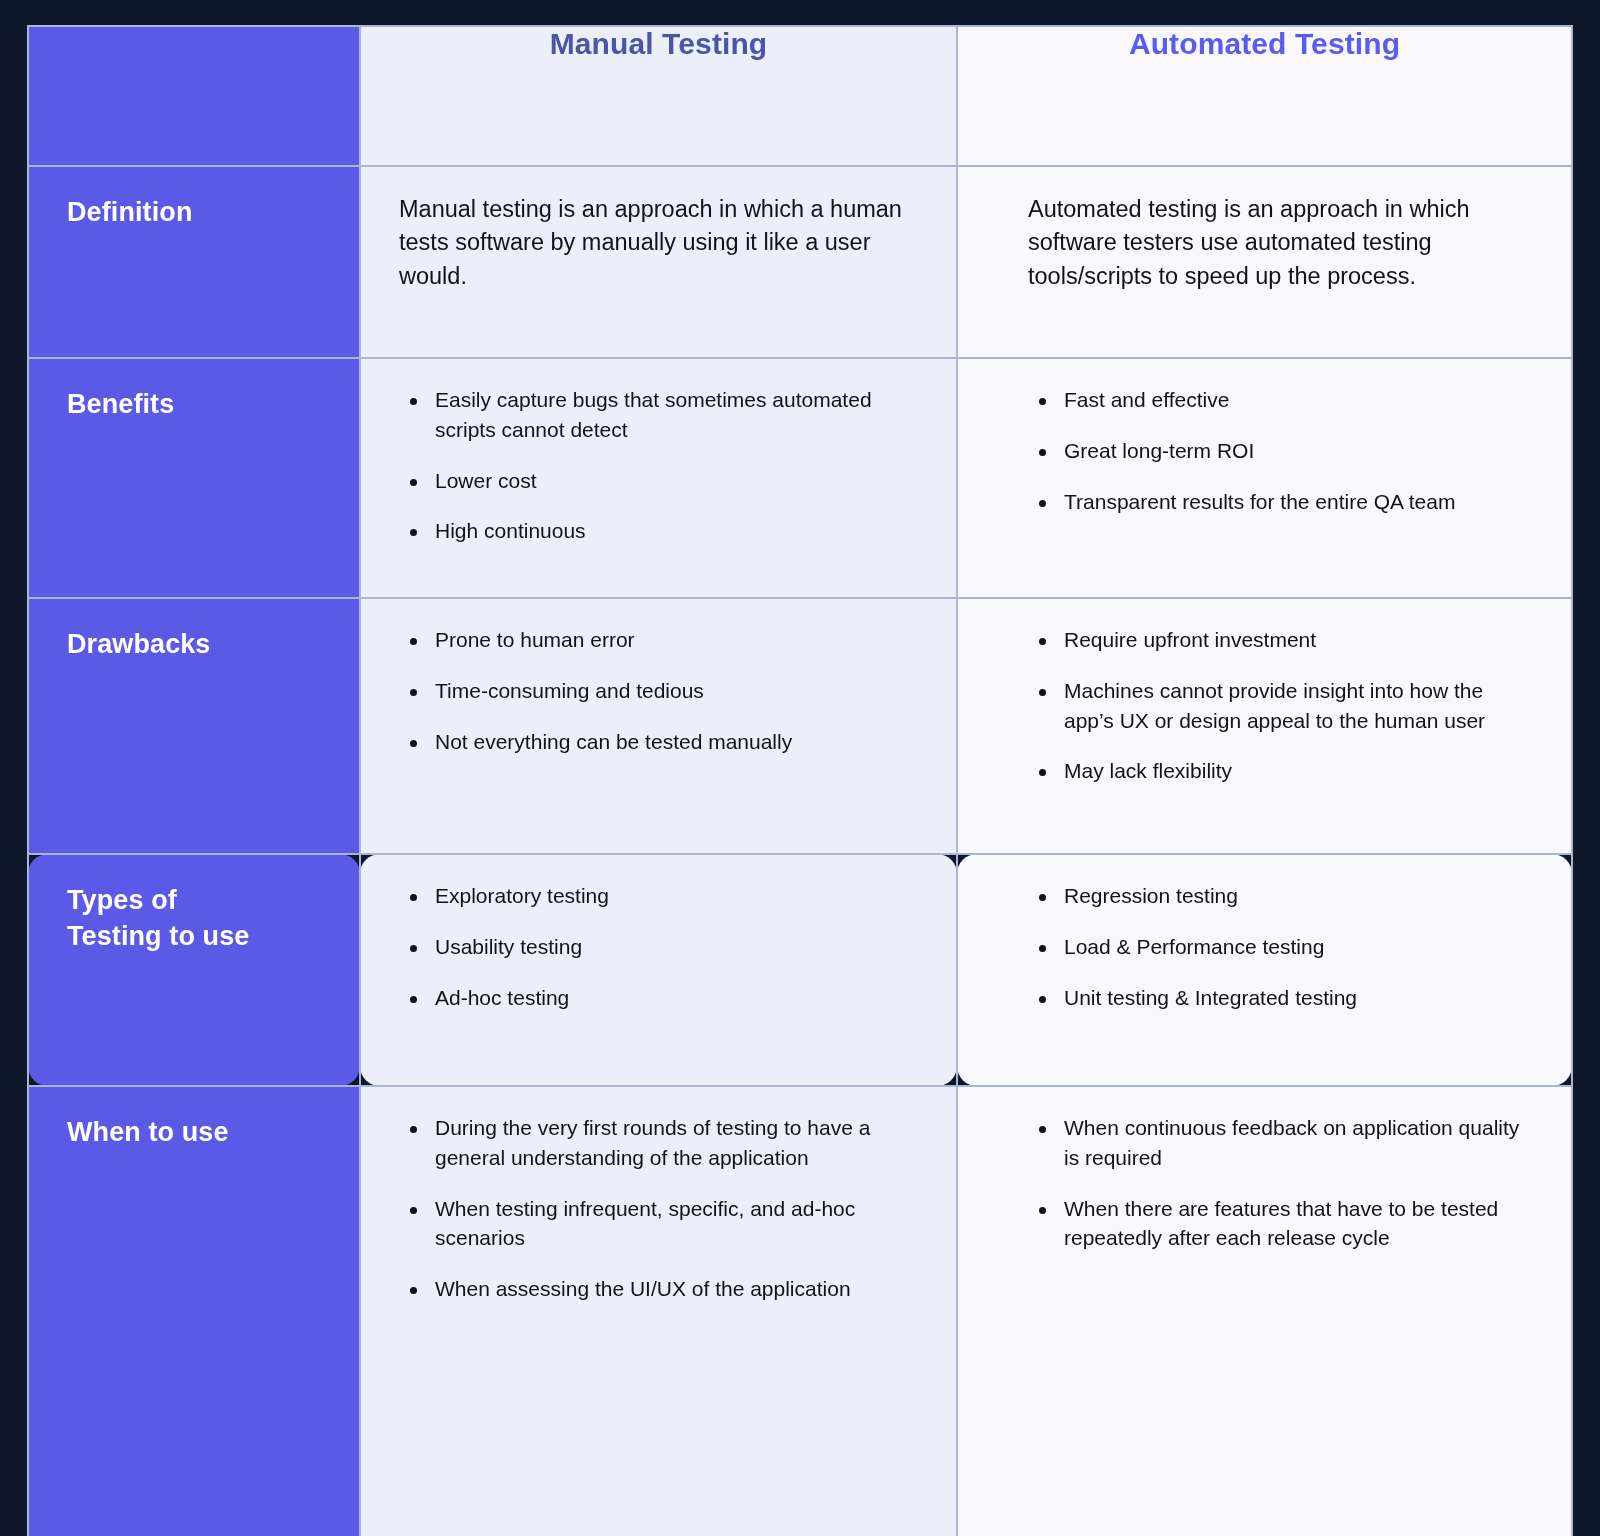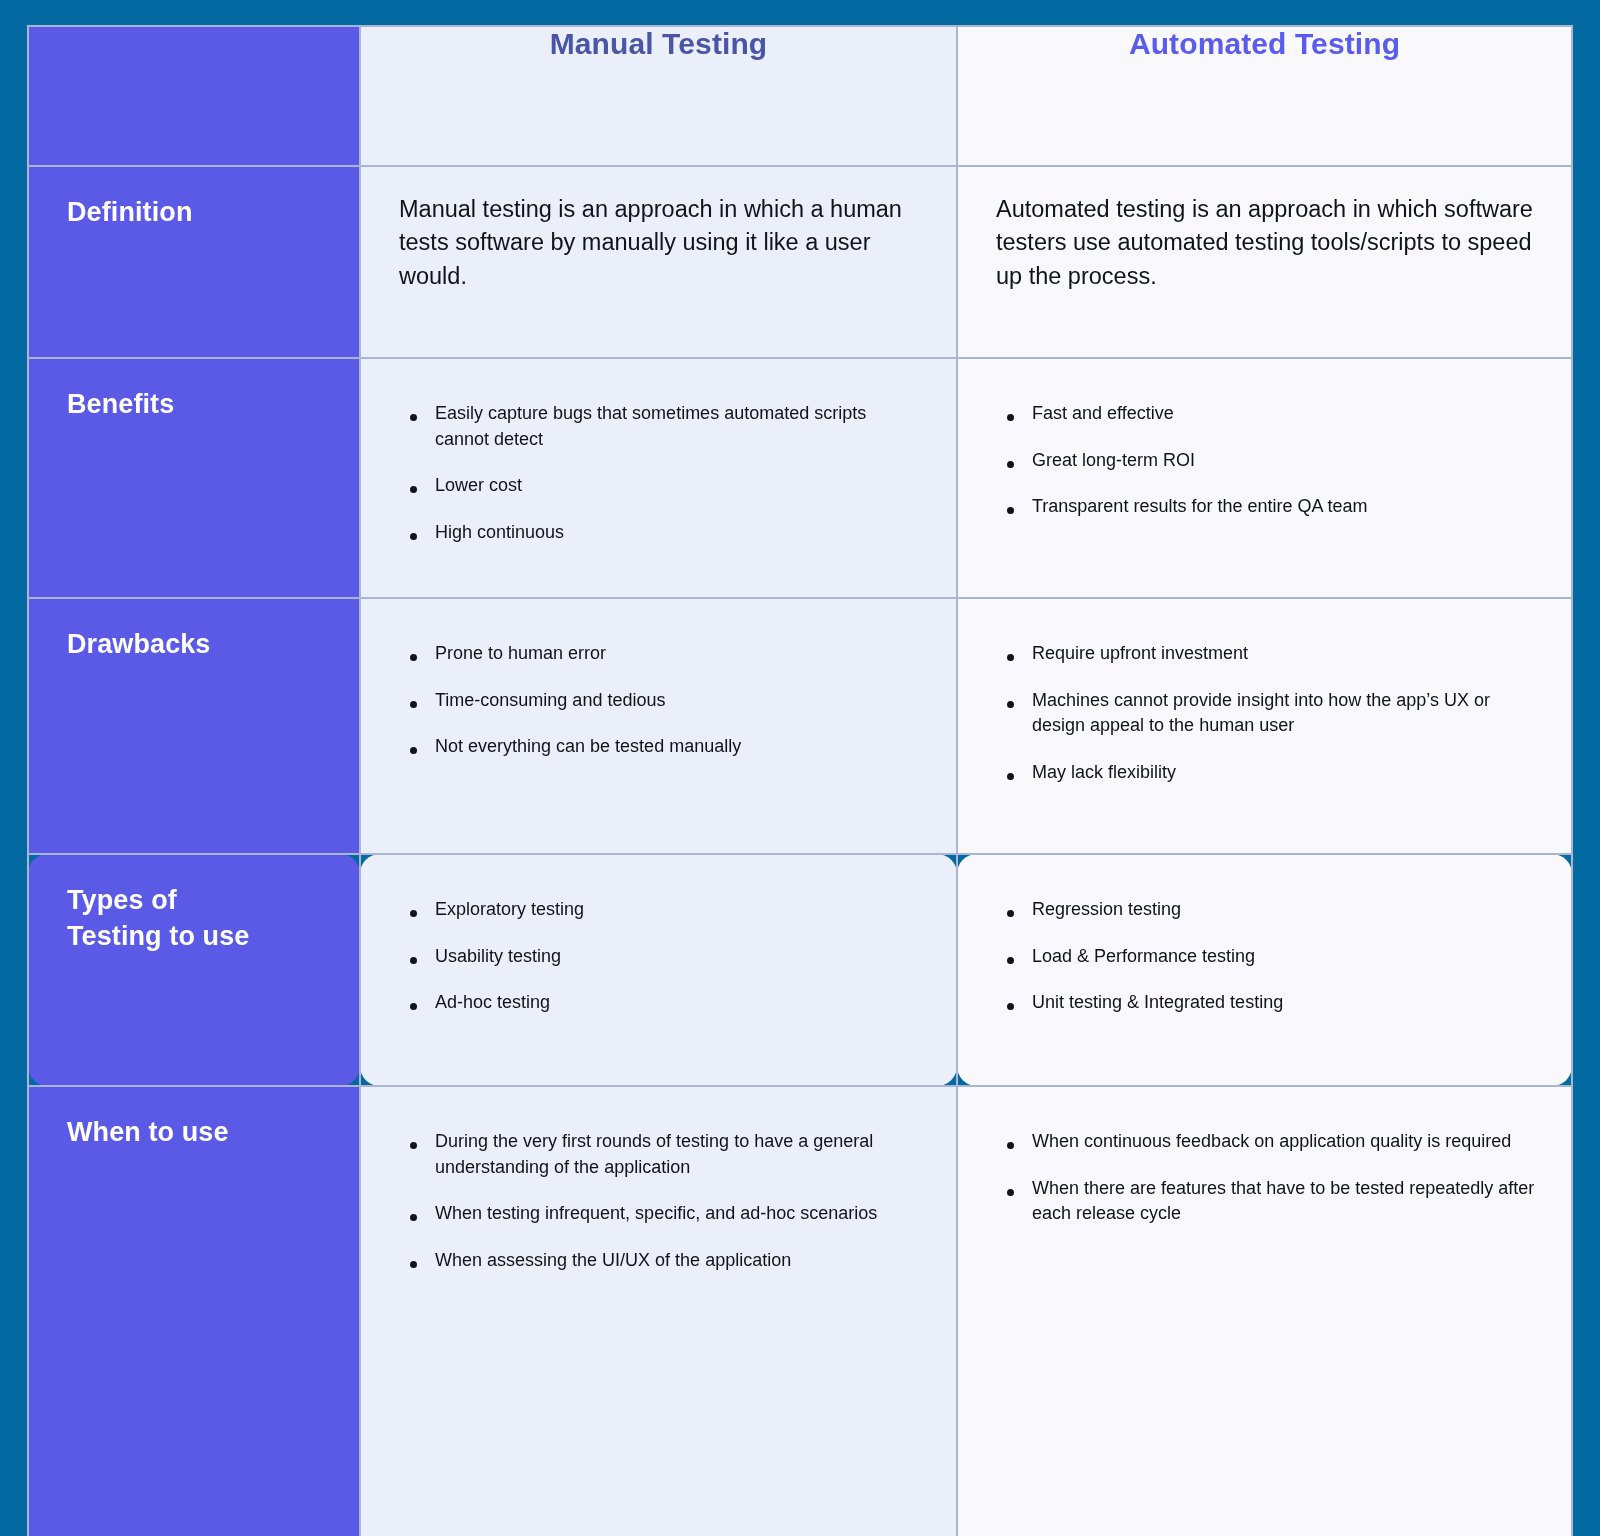--- a/index.html
+++ b/index.html
@@ -8,21 +8,21 @@
     width: 1600px;
     height: 1536px;
     background: #ffffff;
     font-family: "Liberation Sans", sans-serif;
     -webkit-font-smoothing: antialiased;
   }
 
   .page {
     width: 1600px;
     height: 1536px;
-    background: #0369a1;
+    background: #0f172a;
     padding: 25px 28px 26px 27px;
   }
 
   .compare-table {
     width: 100%;
     height: 100%;
     border-collapse: collapse;
     table-layout: fixed;
     border: 2px solid #aab4d4;
   }
@@ -72,46 +72,46 @@
     letter-spacing: 0.1px;
   }
 
   
   .body-manual {
     background: #ebeff9;
   }
 
   .body-auto {
     background: #f8f8fd;
+    padding-left: 32px;
   }
 
   .cell-pad {
     padding: 26px 34px 26px 38px;
   }
 
   .para {
     font-size: 23.5px;
     line-height: 1.42;
     color: #11131a;
   }
 
   ul.bullets {
     list-style: none;
     padding: 0;
     margin: 0;
   }
 
   ul.bullets li {
     position: relative;
-    font-size: 18px;
+    font-size: 21px;
     line-height: 1.42;
     color: #11131a;
     padding-left: 36px;
     margin-bottom: 21px;
-    margin-top: 16px;
   }
 
   ul.bullets li:last-child { margin-bottom: 0; }
 
   ul.bullets li::before {
     content: "";
     position: absolute;
     left: 11px;
     top: 13px;
     width: 7px;

